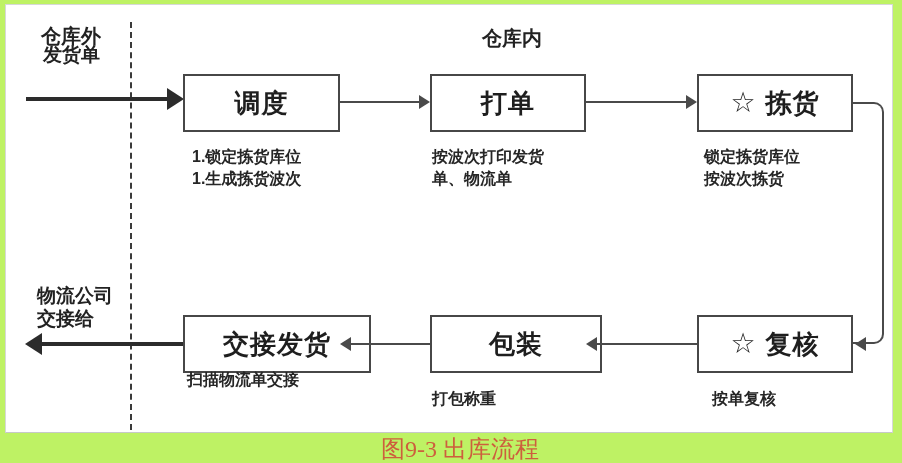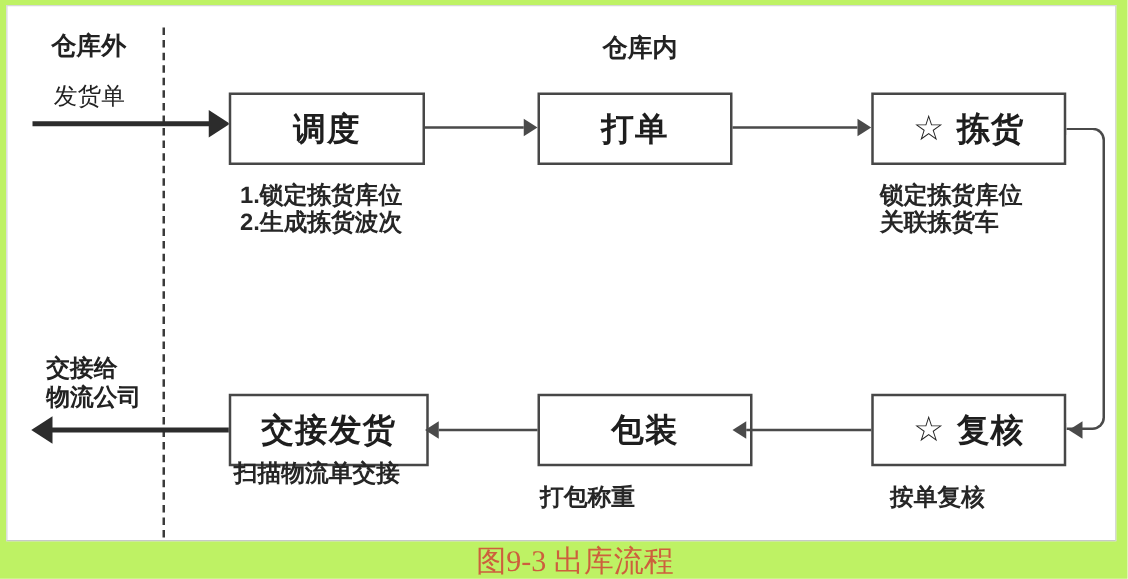--- a/index.html
+++ b/index.html
@@ -65,21 +65,21 @@
   .flow-box .star {
     font-size: 28px;
     font-weight: 400;
     margin-right: 9px;
     line-height: 1;
     color: #1e1e1e;
   }
 
   .note {
     position: absolute;
-    font-size: 19px;
+    font-size: 16px;
     font-weight: 600;
     color: #262626;
     line-height: 22px;
     white-space: nowrap;
   }
 
   .hline { position: absolute; height: 2px; background: #4a4a4a; }
   .tri-right {
     position: absolute; width: 0; height: 0;
     border-top: 7px solid transparent;
@@ -132,21 +132,21 @@
 
 <div class="stage">
 
   <div class="panel"></div>
 
   <div class="lane-divider"></div>
 
   <div class="zone-label" style="left:41px; top:23px;">仓库外</div>
   <div class="zone-label" style="left:482px; top:25px;">仓库内</div>
 
-  <div class="side-label" style="left:43px; top:66px; font-weight:400;">发货单</div>
+  <div class="side-label" style="left:43px; top:43px; font-weight:700;">发货单</div>
   <div class="thickline" style="left:26px; top:97px; width:142px;"></div>
   <div class="thick-tri-right" style="left:167px; top:88px;"></div>
 
   <div class="flow-box" style="left:183px; top:74px; width:157px;">
     <span>调度</span>
   </div>
   <div class="flow-box" style="left:430px; top:74px; width:156px;">
     <span>打单</span>
   </div>
   <div class="flow-box" style="left:697px; top:74px; width:156px;">
@@ -157,46 +157,50 @@
   <div class="hline" style="left:340px; top:101px; width:79px;"></div>
   <div class="tri-right" style="left:419px; top:95px;"></div>
   <div class="hline" style="left:586px; top:101px; width:100px;"></div>
   <div class="tri-right" style="left:686px; top:95px;"></div>
 
   <div class="connector-right"></div>
   <div class="tri-left" style="left:855px; top:337px;"></div>
 
   <div class="note" style="left:192px; top:146px;">
     <div>1.锁定拣货库位</div>
-    <div>2.生成拣货波次</div>
+    <div>1.生成拣货波次</div>
+  </div>
+  <div class="note" style="left:432px; top:146px;">
+    <div>按波次打印发货</div>
+    <div>单、物流单</div>
   </div>
   <div class="note" style="left:704px; top:146px;">
     <div>锁定拣货库位</div>
-    <div>关联拣货车</div>
-  </div>
-
-  <div class="flow-box" style="left:183px; top:315px; width:160px;">
+    <div>按波次拣货</div>
+  </div>
+
+  <div class="flow-box" style="left:183px; top:315px; width:188px;">
     <span>交接发货</span>
   </div>
   <div class="flow-box" style="left:430px; top:315px; width:172px;">
     <span>包装</span>
   </div>
   <div class="flow-box" style="left:697px; top:315px; width:156px;">
     <span class="star">☆</span>
     <span>复核</span>
   </div>
 
   <div class="tri-left" style="left:586px; top:337px;"></div>
   <div class="hline" style="left:597px; top:343px; width:100px;"></div>
   <div class="tri-left" style="left:340px; top:337px;"></div>
   <div class="hline" style="left:351px; top:343px; width:79px;"></div>
 
   <div class="side-label" style="left:37px; top:284px;">
+    <div>物流公司</div>
     <div>交接给</div>
-    <div>物流公司</div>
   </div>
   <div class="thick-tri-left" style="left:25px; top:333px;"></div>
   <div class="thickline" style="left:41px; top:342px; width:142px;"></div>
 
   <div class="note" style="left:187px; top:369px;">
     <div>扫描物流单交接</div>
   </div>
   <div class="note" style="left:712px; top:388px;">
     <div>按单复核</div>
   </div>

